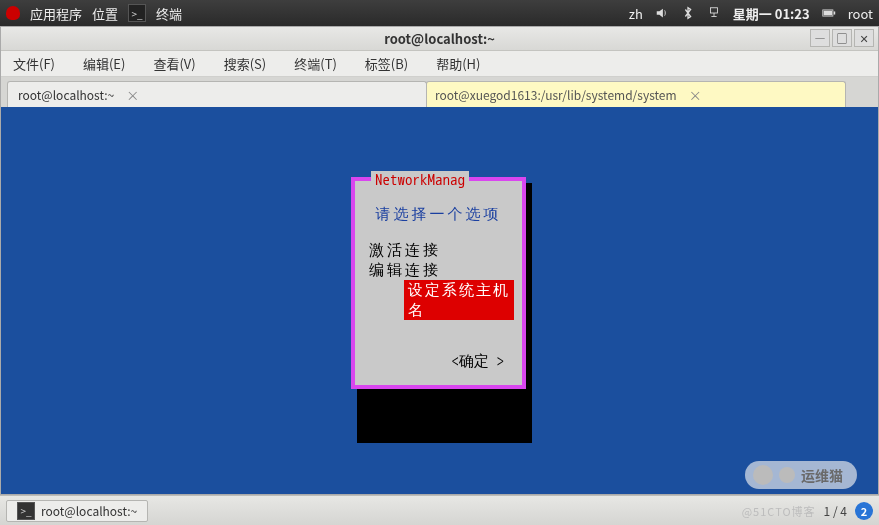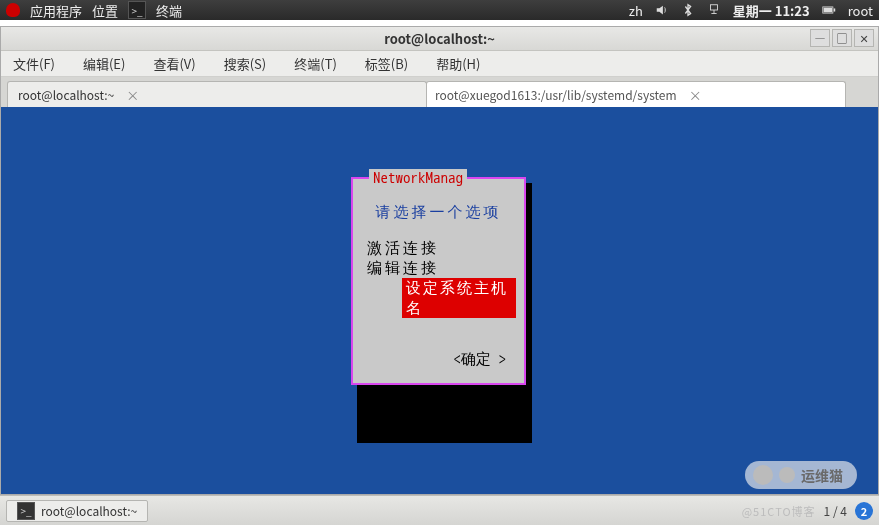--- a/index.html
+++ b/index.html
@@ -1,48 +1,48 @@
 <!DOCTYPE html>
 <html><head>
 <meta charset="utf-8">
 <style>
   * { box-sizing: border-box; margin: 0; padding: 0; }
   body { font-family: "WenQuanYi Micro Hei", "Noto Sans CJK SC", sans-serif; font-size: 13px; background: #fff; width: 879px; height: 525px; overflow: hidden; position: relative; }
   
-  .top-panel { height: 20px; background: linear-gradient(#3e3e3e, #2a2a2a); color: #eee; display: flex; align-items: center; padding: 0 6px; font-size: 13px; }
+  .top-panel { height: 26px; background: linear-gradient(#3e3e3e, #2a2a2a); color: #eee; display: flex; align-items: center; padding: 0 6px; font-size: 13px; }
   .top-panel .left { display: flex; align-items: center; gap: 10px; }
   .top-panel .right { margin-left: auto; display: flex; align-items: center; gap: 12px; }
   .redhat-icon { width: 14px; height: 14px; background: #c00; border-radius: 50% 50% 40% 40%; display: inline-block; }
   .tray-icon { width: 14px; height: 14px; display: inline-flex; align-items: center; justify-content: center; }
   .tp-app-icon { width:18px; height:18px; background:#222; display:inline-flex; align-items:center; justify-content:center; color:#ccc; font-size:10px; border:1px solid #555; }
   
   .window { position: absolute; top: 26px; left: 0; right: 0; bottom: 30px; background: #ededeb; border: 1px solid #aaa; display: flex; flex-direction: column; }
   .titlebar { height: 24px; background: linear-gradient(#e8e8e6, #d8d8d5); display:flex; align-items:center; justify-content:center; position:relative; border-bottom:1px solid #c4c4c0; }
   .titlebar .title { font-weight: bold; color:#333; }
   .win-controls { position:absolute; right:4px; top:2px; display:flex; gap:2px; }
   .win-btn { width:20px; height:18px; background:#dedede; border:1px solid #b5b5b2; font-size:11px; line-height:16px; text-align:center; color:#444; }
   
   .menubar { height: 26px; display:flex; align-items:center; gap: 20px; padding: 0 8px; background:#ededeb; border-bottom:1px solid #d0d0cd; }
   .menubar span { padding: 2px 4px; color:#333; }
   
   .tabbar { height: 30px; background:#d6d6d3; display:flex; align-items:flex-end; padding: 0 6px; gap:0; }
   .tab { height: 26px; padding: 0 10px; display:flex; align-items:center; border:1px solid #b5b5b2; border-bottom:none; background:#ededeb; border-radius:3px 3px 0 0; font-size:12px; color:#333; position:relative; min-width:0; flex:0 0 auto; }
-  .tab.inactive { background:#ffffff; color:#555;padding-left:8px; }
+  .tab.inactive { background:#fef9c3; color:#555;padding-left:8px; }
   .tab .tab-title { max-width: 370px; overflow:hidden; text-overflow:ellipsis; white-space:nowrap; }
   .tab .tab-close { margin-left: 12px; color:#888; font-size:13px; }
   .tab.active { z-index:2; }
   .tab.inactive { margin-left:-1px; }
   .tab.active { width: 420px; }
   .tab.inactive { width: 420px; }
   
   .terminal-area { flex:1; background:#1b4f9e; position:relative; overflow:hidden; }
   
   .tui-box { position:absolute; left:350px; top:70px; width:175px; background:#c9c9c9; }
   .tui-shadow { position:absolute; left:356px; top:76px; width:175px; height:260px; background:#000; }
-  .tui-frame { position:relative; border:2px solid #d946ef; padding: 6px 0 14px 0; font-family: "WenQuanYi Zen Hei Mono","Noto Sans Mono CJK SC",monospace; font-size:15px; }
+  .tui-frame { position:relative; border:4px solid #d946ef; padding: 6px 0 14px 0; font-family: "WenQuanYi Zen Hei Mono","Noto Sans Mono CJK SC",monospace; font-size:15px; }
   .tui-title { position:absolute; top:-10px; left:16px; background:#c9c9c9; padding:0 4px; color:#c00; font-weight:bold; }
   .tui-prompt { text-align:center; color:#1a3fa0; margin:18px 0 16px 0; letter-spacing:3px; }
   .tui-opt { padding:0 14px; color:#000; line-height:20px; letter-spacing:3px; }
   .tui-opt.sel { background:#d00; color:#fff; display:inline-block; margin:0 8px; padding:0 4px; letter-spacing:2px; }
   .tui-sel-row { padding:0;margin-left:41px; }
   .tui-quit { padding:0 14px; margin-top:14px; letter-spacing:3px; }
   .tui-ok { text-align:right; padding:4px 18px 0 0; margin-top:28px; color:#000; }
   
   .taskbar { position:absolute; left:0; right:0; bottom:0; height:30px; background:linear-gradient(#e7e7e4,#d5d5d2); border-top:1px solid #bcbcb8; display:flex; align-items:center; padding:0 6px; }
   .task-btn { height:22px; border:1px solid #b5b5b2; background:#ededeb; display:flex; align-items:center; padding:0 10px; gap:6px; font-size:12px; color:#333; border-radius:2px; }
@@ -77,21 +77,21 @@
       <svg width="12" height="14" viewBox="0 0 12 16">
           <path stroke="#ddd" stroke-width="1.5" fill="none" d="M3 4l6 8-3 2V2l3 2-6 8"></path>
         </svg>
     </span>
     <span class="tray-icon">
       <svg width="14" height="14" viewBox="0 0 16 16">
           <rect x="4" y="2" width="8" height="6" fill="none" stroke="#ddd"></rect>
           <path stroke="#ddd" d="M8 8v4M5 12h6"></path>
         </svg>
     </span>
-    <span style="font-weight:bold">星期一  11:23</span>
+    <span style="font-weight:bold">星期一  01:23</span>
     <span class="tray-icon">
       <svg width="16" height="10" viewBox="0 0 18 10">
           <rect x="1" y="1" width="13" height="8" fill="none" stroke="#ddd"></rect>
           <rect x="2" y="2" width="11" height="6" fill="#ddd"></rect>
           <rect x="15" y="3" width="2" height="4" fill="#ddd"></rect>
         </svg>
     </span>
     <span>root</span>
   </div>
 </div>

